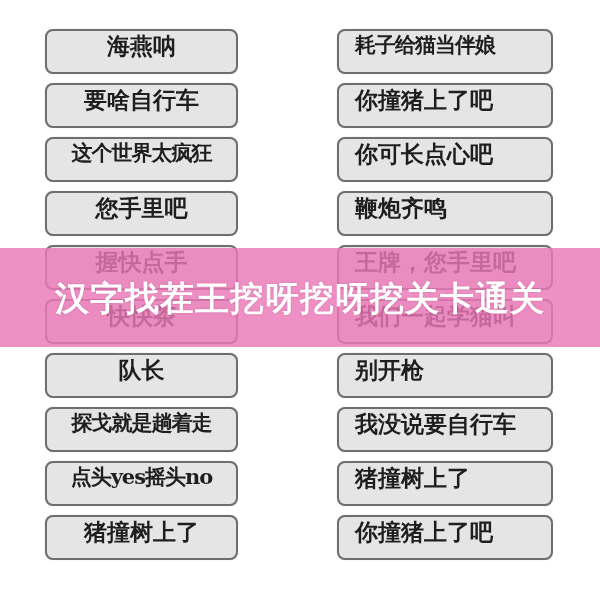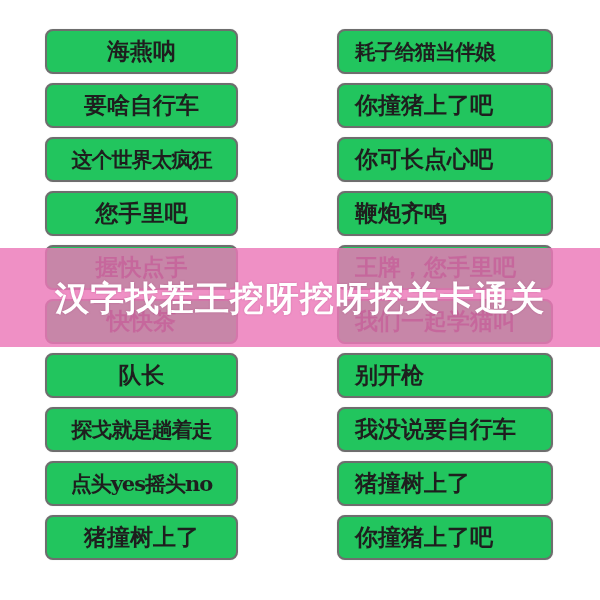--- a/index.html
+++ b/index.html
@@ -24,23 +24,23 @@
     .col-left { left: 45px; width: 193px; }
     .col-right { left: 337px; width: 216px; }
     .answer-box {
       position: absolute;
       left: 0;
       width: 100%;
       height: 45px;
       box-sizing: border-box;
       border: 2.5px solid #6e6e6e;
       border-radius: 8px;
-      background: #22c55e;
+      background: #e5e5e5;
       display: flex;
-      align-items: center;
+      align-items: flex-start;
       color: #1e1e1e;
       font-size: 23px;
       font-weight: bold;
       letter-spacing: 0px;
       white-space: nowrap;
       overflow: hidden;
       box-shadow: 0 0 1px rgba(0,0,0,0.25);
     }
     .col-left .answer-box { justify-content: center; }
     .col-right .answer-box { justify-content: flex-start; padding-left: 16px; }

